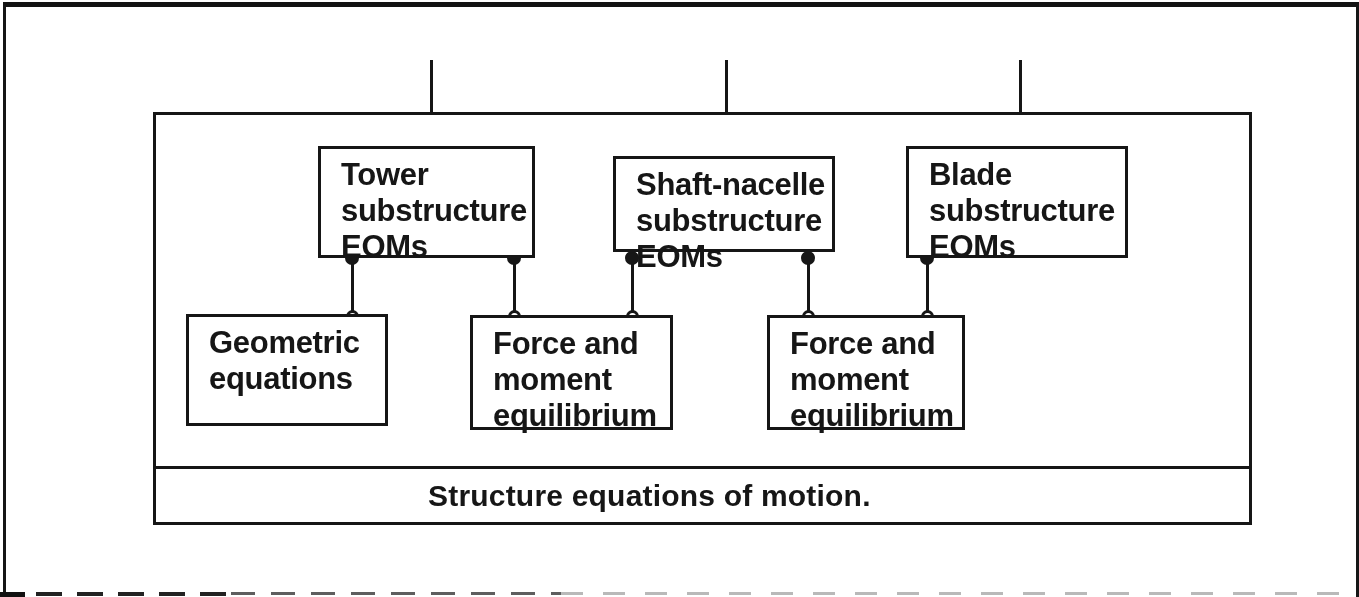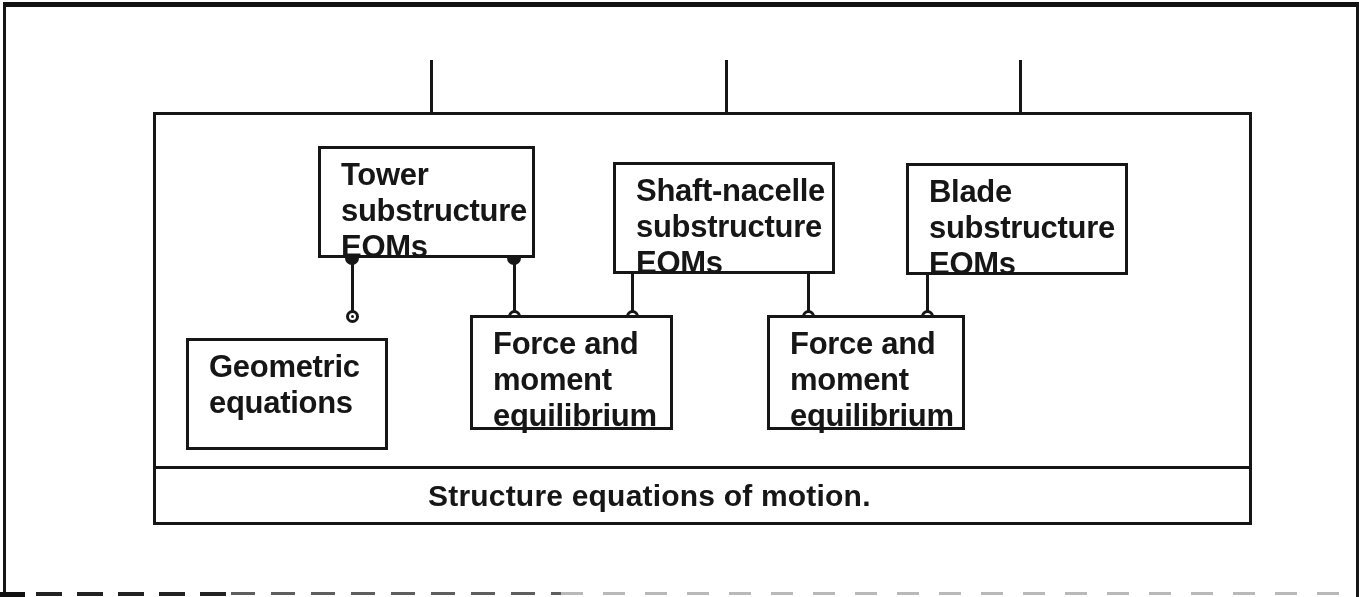--- a/index.html
+++ b/index.html
@@ -67,23 +67,23 @@
     background: #ffffff;
     padding: 8px 0 0 20px;
     font-size: 31px;
     font-weight: 700;
     line-height: 36px;
     letter-spacing: -0.3px;
     white-space: nowrap;
   }
   .node span { display: block; }
   .box-tower { left: 318px; top: 146px; width: 217px; height: 112px; }
-  .box-shaft { left: 613px; top: 162px; width: 222px; height: 112px; }
-  .box-blade { left: 906px; top: 146px; width: 222px; height: 112px; margin-top: 17px; }
-  .box-geometric { left: 186px; top: 314px; width: 202px; height: 112px; margin-top: 24px; }
+  .box-shaft { left: 613px; top: 156px; width: 222px; height: 96px; }
+  .box-blade { left: 906px; top: 146px; width: 222px; height: 112px; }
+  .box-geometric { left: 186px; top: 314px; width: 202px; height: 112px; }
   .box-force1    { left: 470px; top: 315px; width: 203px; height: 115px; }
   .box-force2    { left: 767px; top: 315px; width: 198px; height: 115px; }
 
   
   .arrow-line {
     position: absolute;
     width: 3px; height: 72px; top: 60px;
     background: #161616;
   }
   .arrow-head {

